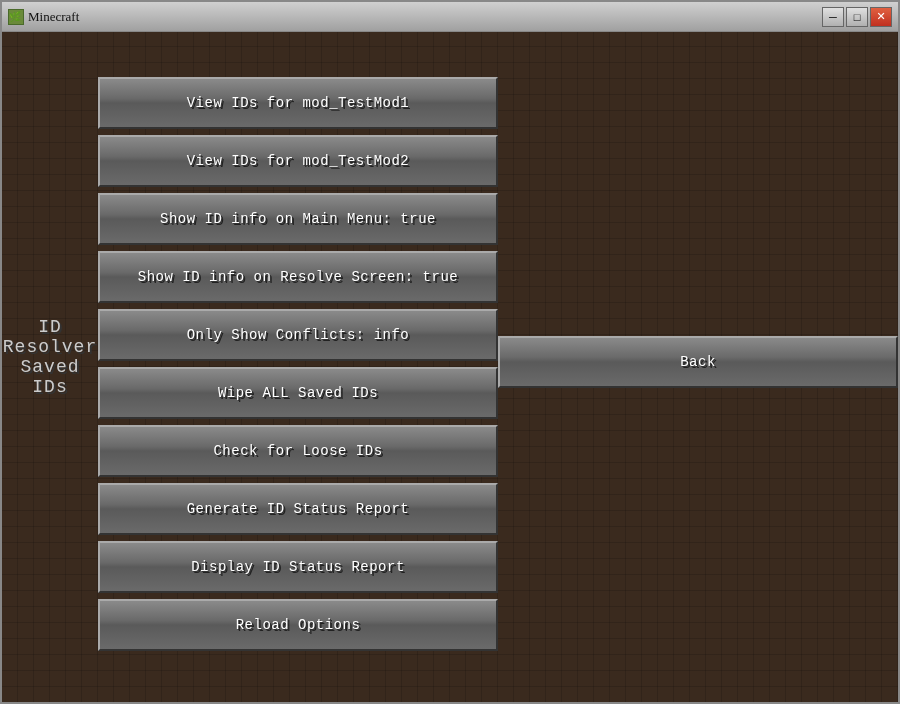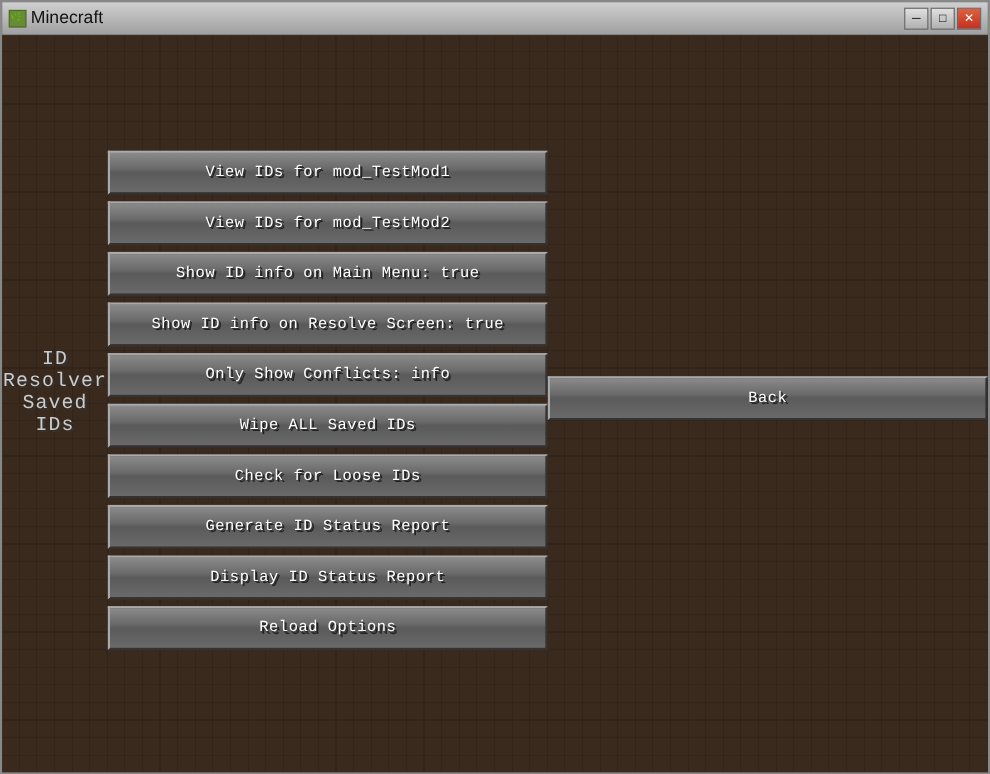--- a/index.html
+++ b/index.html
@@ -47,23 +47,23 @@
       height: 16px;
       background: #6a8a3a;
       border: 1px solid #4a6a2a;
       display: flex;
       align-items: center;
       justify-content: center;
       font-size: 10px;
     }
 
     .title-bar-text {
-      font-size: 16px;
+      font-size: 13px;
       color: #111;
-      font-family: Liberation Sans, sans-serif;
+      font-family: Liberation Serif, serif;
       font-weight: normal;
     }
 
     .title-bar-controls {
       display: flex;
       gap: 2px;
     }
 
     .title-btn {
       width: 22px;
@@ -122,21 +122,21 @@
       display: flex;
       flex-direction: column;
       align-items: center;
       gap: 6px;
       width: 100%;
       flex: 1;
     }
 
     .mc-button {
       width: 400px;
-      height: 40px;
+      height: 52px;
       background: linear-gradient(to bottom, #8a8a8a 0%, #6a6a6a 40%, #5a5a5a 50%, #6a6a6a 100%);
       border: none;
       border-top: 2px solid #aaaaaa;
       border-left: 2px solid #aaaaaa;
       border-right: 2px solid #333333;
       border-bottom: 2px solid #333333;
       color: #ffffff;
       font-family: 'Courier New', Courier, monospace;
       font-size: 14px;
       letter-spacing: 0.5px;

